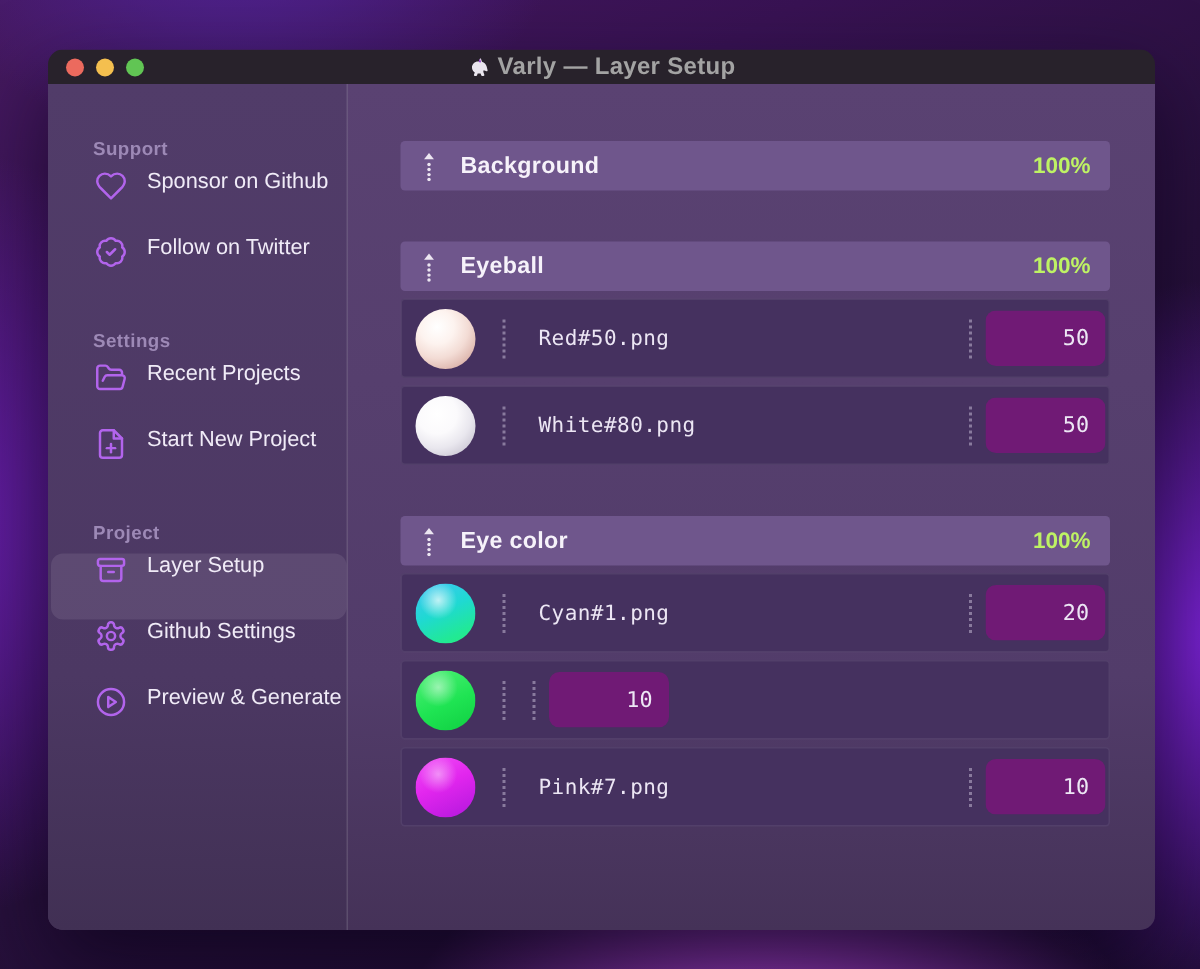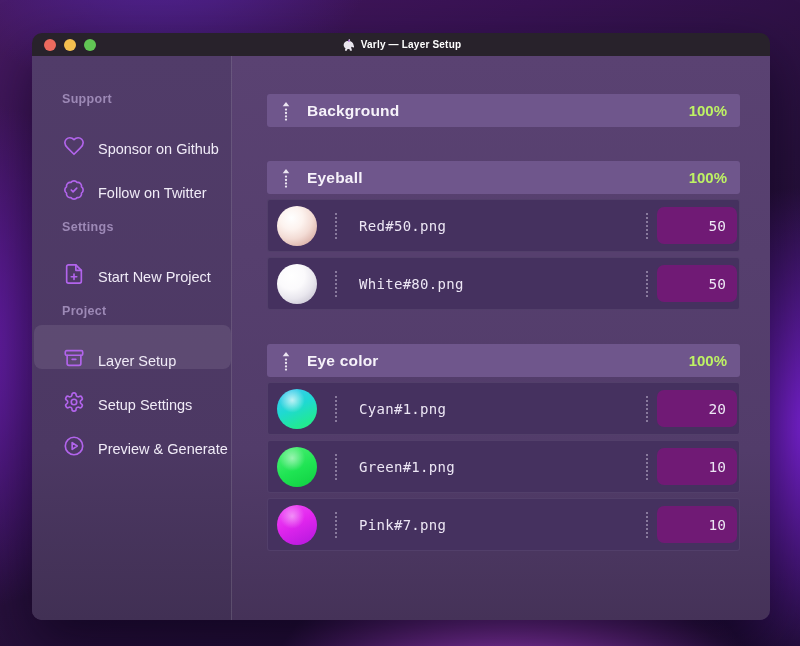--- a/index.html
+++ b/index.html
@@ -17,34 +17,34 @@
   
   .window{position:absolute;left:32px;top:33px;width:738px;height:587px;
     border-radius:10px;overflow:hidden;display:flex;flex-direction:column;
     box-shadow:0 24px 55px rgba(8,0,22,.6);}
   .titlebar{flex:0 0 23px;height:23px;background:#28222b;position:relative;
     display:flex;align-items:center;}
   .traffic{position:absolute;left:12px;top:0;bottom:0;display:flex;align-items:center;gap:8px;}
   .tl{width:12px;height:12px;border-radius:50%;display:inline-block;}
   .tl.red{background:#ec6a5e}.tl.yellow{background:#f4bf4f}.tl.green{background:#61c554}
   .titlebar .title{margin:0 auto;display:flex;align-items:center;gap:6px;
-    color:#ffffff;font-size:10px;font-weight:700;letter-spacing:.2px;}
+    color:#a3a3a3;font-size:16px;font-weight:700;letter-spacing:.2px;}
   .titlebar .title svg{width:14px;height:14px;display:block;}
 
   .content{flex:1;display:flex;min-height:0;
     background:linear-gradient(180deg,#5a4272 0%,#523c6a 70%,#453258 100%);}
 
   
   .sidebar{flex:0 0 200px;width:200px;box-sizing:border-box;padding-top:33px;
     background:linear-gradient(180deg,#513c69 0%,#4c3863 70%,#413054 100%);
     border-right:1px solid rgba(255,255,255,.14);}
   .side-label{height:20px;line-height:20px;margin:0 0 4px;padding-left:30px;
     color:#9d89b6;font-size:12.5px;font-weight:700;letter-spacing:.3px;}
   .side-section + .side-section .side-label{margin-top:16px;}
-  .side-item{height:44px;display:flex;align-items:flex-end;gap:13px;padding-left:29px;
+  .side-item{height:44px;display:flex;align-items:flex-start;gap:13px;padding-left:29px;
     cursor:pointer;border-radius:8px;margin-left:2px;}
   .side-item.active{background:rgba(255,255,255,.09);}
   .side-item .icon{width:22px;height:22px;color:#b264ec;flex:0 0 22px;}
   .side-item .icon svg{width:100%;height:100%;display:block;}
   .side-item .txt{color:#f0ebf7;font-size:14.5px;}
 
   
   .main{flex:1;box-sizing:border-box;padding:38px 30px 0 35px;overflow:hidden;}
   .layer-section{margin-bottom:34px;}
   .layer-header{height:33px;background:#6f568c;border-radius:3px;
@@ -110,20 +110,28 @@
                 <svg viewBox="0 0 24 24" fill="none" stroke="currentColor" stroke-width="1.8" stroke-linecap="round" stroke-linejoin="round">
                   <path d="M3.85 8.62a4 4 0 0 1 4.78-4.77 4 4 0 0 1 6.74 0 4 4 0 0 1 4.78 4.78 4 4 0 0 1 0 6.74 4 4 0 0 1-4.77 4.78 4 4 0 0 1-6.75 0 4 4 0 0 1-4.78-4.77 4 4 0 0 1 0-6.76Z"></path>
                   <path d="m9 12 2 2 4-4"></path>
                 </svg>
               </span>
     <span class="txt">Follow on Twitter</span>
   </div>
           </div>
           <div class="side-section">
     <div class="side-label">Settings</div>
+  <div class="side-item">
+    <span class="icon">
+                <svg viewBox="0 0 24 24" fill="none" stroke="currentColor" stroke-width="1.8" stroke-linecap="round" stroke-linejoin="round">
+                  <path d="m6 14 1.45-2.9A2 2 0 0 1 9.24 10H20a2 2 0 0 1 1.94 2.5l-1.55 6A2 2 0 0 1 18.45 20H4a2 2 0 0 1-2-2V5a2 2 0 0 1 2-2h3.93a2 2 0 0 1 1.66.9l.82 1.2a2 2 0 0 0 1.66.9H18a2 2 0 0 1 2 2v2"></path>
+                </svg>
+              </span>
+    <span class="txt">Recent Projects</span>
+  </div>
             <div class="side-item">
     <span class="icon">
                 <svg viewBox="0 0 24 24" fill="none" stroke="currentColor" stroke-width="1.8" stroke-linecap="round" stroke-linejoin="round">
                   <path d="M14 2H6a2 2 0 0 0-2 2v16a2 2 0 0 0 2 2h12a2 2 0 0 0 2-2V8z"></path>
                   <path d="M14 2v6h6"></path>
                   <path d="M12 12v6"></path>
                   <path d="M9 15h6"></path>
                 </svg>
               </span>
     <span class="txt">Start New Project</span>
@@ -141,21 +149,21 @@
               </span>
     <span class="txt">Layer Setup</span>
   </div>
             <div class="side-item">
     <span class="icon">
                 <svg viewBox="0 0 24 24" fill="none" stroke="currentColor" stroke-width="1.8" stroke-linecap="round" stroke-linejoin="round">
                   <path d="M12.22 2h-.44a2 2 0 0 0-2 2v.18a2 2 0 0 1-1 1.73l-.43.25a2 2 0 0 1-2 0l-.15-.08a2 2 0 0 0-2.73.73l-.22.38a2 2 0 0 0 .73 2.73l.15.1a2 2 0 0 1 1 1.72v.51a2 2 0 0 1-1 1.74l-.15.09a2 2 0 0 0-.73 2.73l.22.38a2 2 0 0 0 2.73.73l.15-.08a2 2 0 0 1 2 0l.43.25a2 2 0 0 1 1 1.73V20a2 2 0 0 0 2 2h.44a2 2 0 0 0 2-2v-.18a2 2 0 0 1 1-1.73l.43-.25a2 2 0 0 1 2 0l.15.08a2 2 0 0 0 2.73-.73l.22-.39a2 2 0 0 0-.73-2.73l-.15-.08a2 2 0 0 1-1-1.74v-.5a2 2 0 0 1 1-1.74l.15-.09a2 2 0 0 0 .73-2.73l-.22-.38a2 2 0 0 0-2.73-.73l-.15.08a2 2 0 0 1-2 0l-.43-.25a2 2 0 0 1-1-1.73V4a2 2 0 0 0-2-2z"></path>
                   <circle cx="12" cy="12" r="3"></circle>
                 </svg>
               </span>
-    <span class="txt">Setup Settings</span>
+    <span class="txt">Github Settings</span>
   </div>
             <div class="side-item">
     <span class="icon">
                 <svg viewBox="0 0 24 24" fill="none" stroke="currentColor" stroke-width="1.8" stroke-linecap="round" stroke-linejoin="round">
                   <circle cx="12" cy="12" r="9.5"></circle>
                   <path d="m10 8.3 5.5 3.7-5.5 3.7z"></path>
                 </svg>
               </span>
     <span class="txt">Preview &amp; Generate</span>
   </div>
@@ -229,21 +237,20 @@
   <div class="layer-row">
     <span class="thumb cyan-sphere"></span>
     <span class="vsep"></span>
     <span class="file">Cyan#1.png</span>
     <span class="vsep"></span>
     <input type="text" class="value" value="20" style="">
   </div>
             <div class="layer-row">
     <span class="thumb green-sphere"></span>
     <span class="vsep"></span>
-    <span class="file">Green#1.png</span>
     <span class="vsep"></span>
     <input type="text" class="value" value="10" style="">
   </div>
             <div class="layer-row">
     <span class="thumb pink-sphere"></span>
     <span class="vsep"></span>
     <span class="file">Pink#7.png</span>
     <span class="vsep"></span>
     <input type="text" class="value" value="10" style="">
   </div>

